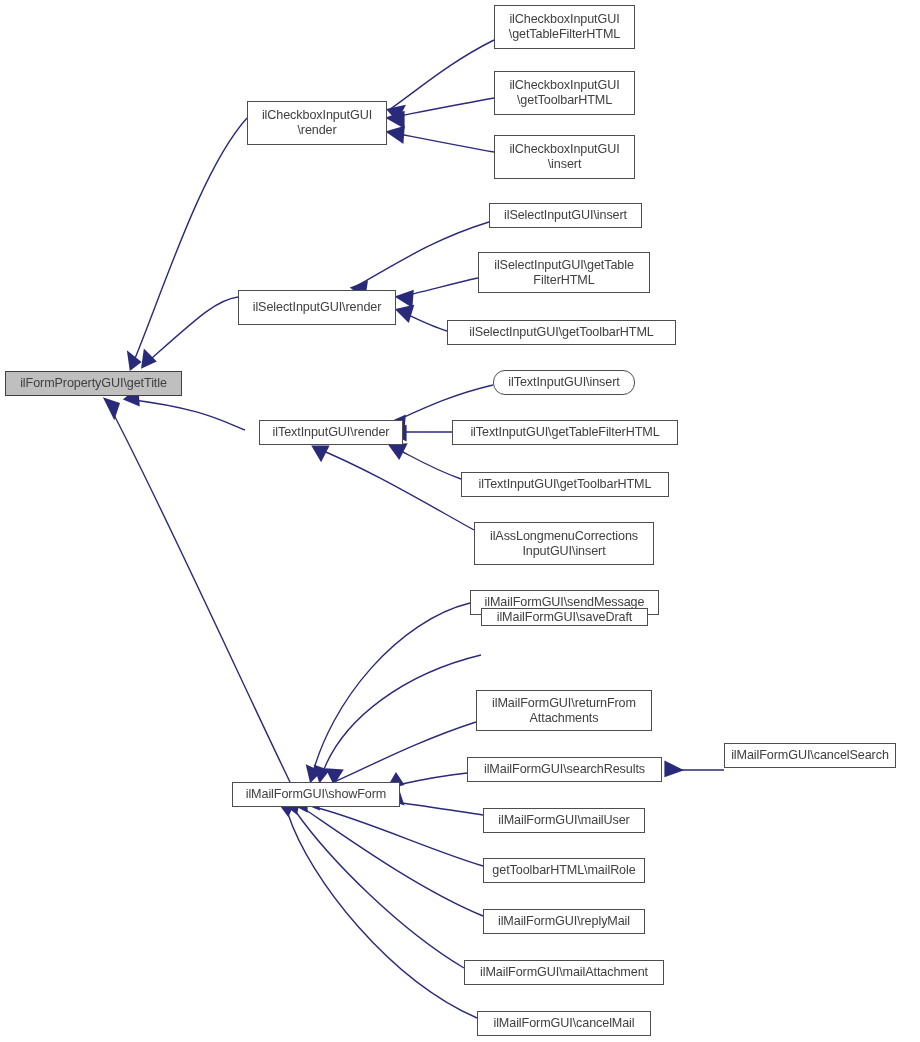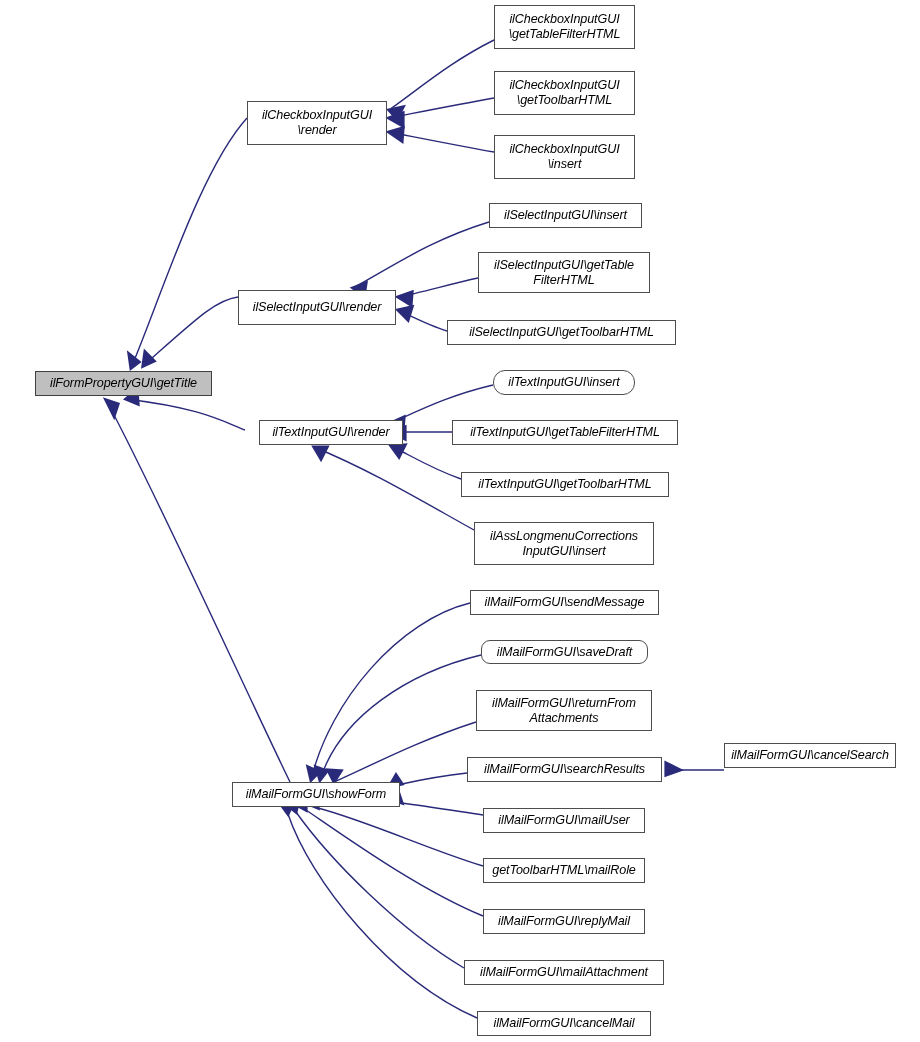--- a/index.html
+++ b/index.html
@@ -9,32 +9,31 @@
     background:#ffffff;
     font-family:"Liberation Sans", sans-serif;
     overflow:hidden;
   }
   #edges{position:absolute;left:0;top:0;width:920px;height:1042px;}
   .node{
     position:absolute;
     box-sizing:border-box;
     border:1px solid #4d4d4d;
     background:#ffffff;
-    color:#000000;
+    color:#404040;
     display:flex;
     align-items:center;
     justify-content:center;
     text-align:center;
     font-size:12.6px;
     line-height:1.18;
     letter-spacing:-0.1px;
     white-space:pre-line;
     z-index:3;
     padding:0 3px;
-    font-style:italic;
   }
   .node.highlight{
     background:#bfbfbf;
     border:1px solid #404040;
   }
 </style>
 </head>
 <body>
 
 <div id="canvas">
@@ -82,21 +81,21 @@
       <path d="M 483 866 C 430 850 370 822 318 808" fill="none" stroke="#2a2a7a" stroke-width="1.4"></path>
       <path d="M 318 808 l -12 -5 l 10 -9 z" fill="#2a2a7a" stroke="#2a2a7a" stroke-width="3.2" stroke-linejoin="miter"></path>
       <path d="M 483 916 C 420 890 350 840 306 810" fill="none" stroke="#2a2a7a" stroke-width="1.4"></path>
       <path d="M 306 810 l -11 -6 l 11 -8 z" fill="#2a2a7a" stroke="#2a2a7a" stroke-width="3.2" stroke-linejoin="miter"></path>
       <path d="M 464 968 C 400 930 330 860 296 812" fill="none" stroke="#2a2a7a" stroke-width="1.4"></path>
       <path d="M 296 812 l -10 -8 l 13 -6 z" fill="#2a2a7a" stroke="#2a2a7a" stroke-width="3.2" stroke-linejoin="miter"></path>
       <path d="M 477 1018 C 390 980 310 880 288 814" fill="none" stroke="#2a2a7a" stroke-width="1.4"></path>
       <path d="M 288 814 l -8 -11 l 14 -3 z" fill="#2a2a7a" stroke="#2a2a7a" stroke-width="3.2" stroke-linejoin="miter"></path>
     </svg>
   <div id="nodes">
-      <div class="node highlight" style="left: 5px; top: 371px; width: 177px; height: 25px; margin-left: 30px;">ilFormPropertyGUI\getTitle</div>
+      <div class="node highlight" style="left: 5px; top: 371px; width: 177px; height: 25px;">ilFormPropertyGUI\getTitle</div>
       <div class="node" style="left: 247px; top: 101px; width: 140px; height: 44px;">ilCheckboxInputGUI
 \render</div>
       <div class="node" style="left: 494px; top: 5px; width: 141px; height: 44px;">ilCheckboxInputGUI
 \getTableFilterHTML</div>
       <div class="node" style="left: 494px; top: 71px; width: 141px; height: 44px;">ilCheckboxInputGUI
 \getToolbarHTML</div>
       <div class="node" style="left: 494px; top: 135px; width: 141px; height: 44px;">ilCheckboxInputGUI
 \insert</div>
       <div class="node" style="left: 238px; top: 290px; width: 158px; height: 35px;">ilSelectInputGUI\render</div>
       <div class="node" style="left: 489px; top: 203px; width: 153px; height: 25px;">ilSelectInputGUI\insert</div>
@@ -104,21 +103,21 @@
 FilterHTML</div>
       <div class="node" style="left: 447px; top: 320px; width: 229px; height: 25px;">ilSelectInputGUI\getToolbarHTML</div>
       <div class="node" style="left: 245px; top: 420px; width: 144px; height: 25px; margin-left: 14px;">ilTextInputGUI\render</div>
       <div class="node" style="left: 493px; top: 370px; width: 142px; height: 25px; border-radius: 12px;">ilTextInputGUI\insert</div>
       <div class="node" style="left: 452px; top: 420px; width: 226px; height: 25px;">ilTextInputGUI\getTableFilterHTML</div>
       <div class="node" style="left: 461px; top: 472px; width: 208px; height: 25px;">ilTextInputGUI\getToolbarHTML</div>
       <div class="node" style="left: 474px; top: 522px; width: 180px; height: 43px;">ilAssLongmenuCorrections
 InputGUI\insert</div>
       <div class="node" style="left: 232px; top: 782px; width: 168px; height: 25px;">ilMailFormGUI\showForm</div>
       <div class="node" style="left: 470px; top: 590px; width: 189px; height: 25px;">ilMailFormGUI\sendMessage</div>
-      <div class="node" style="left: 481px; top: 640px; width: 167px; height: 24px; border-radius: 9px;">ilMailFormGUI\saveDraft</div>
+      <div class="node" style="left: 481px; top: 608px; width: 167px; height: 18px;">ilMailFormGUI\saveDraft</div>
       <div class="node" style="left: 476px; top: 690px; width: 176px; height: 41px;">ilMailFormGUI\returnFrom
 Attachments</div>
       <div class="node" style="left: 467px; top: 757px; width: 195px; height: 25px;">ilMailFormGUI\searchResults</div>
       <div class="node" style="left: 724px; top: 735px; width: 172px; height: 25px; margin-top: 8px;">ilMailFormGUI\cancelSearch</div>
       <div class="node" style="left: 483px; top: 808px; width: 162px; height: 25px;">ilMailFormGUI\mailUser</div>
       <div class="node" style="left: 483px; top: 858px; width: 162px; height: 25px;">getToolbarHTML\mailRole</div>
       <div class="node" style="left: 483px; top: 909px; width: 162px; height: 25px;">ilMailFormGUI\replyMail</div>
       <div class="node" style="left: 464px; top: 960px; width: 200px; height: 25px;">ilMailFormGUI\mailAttachment</div>
       <div class="node" style="left: 477px; top: 1011px; width: 174px; height: 25px;">ilMailFormGUI\cancelMail</div>
     </div>

